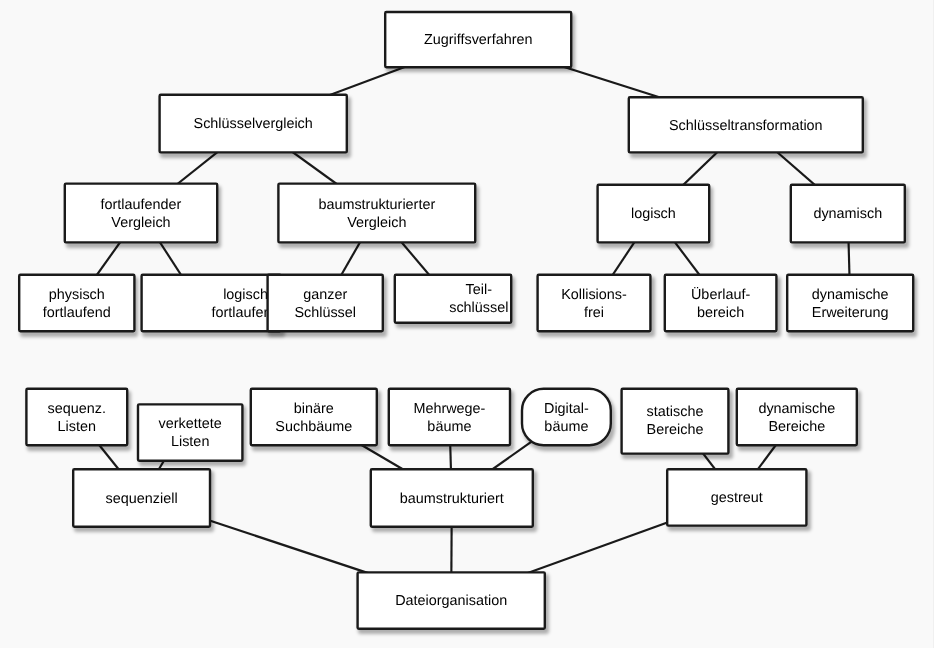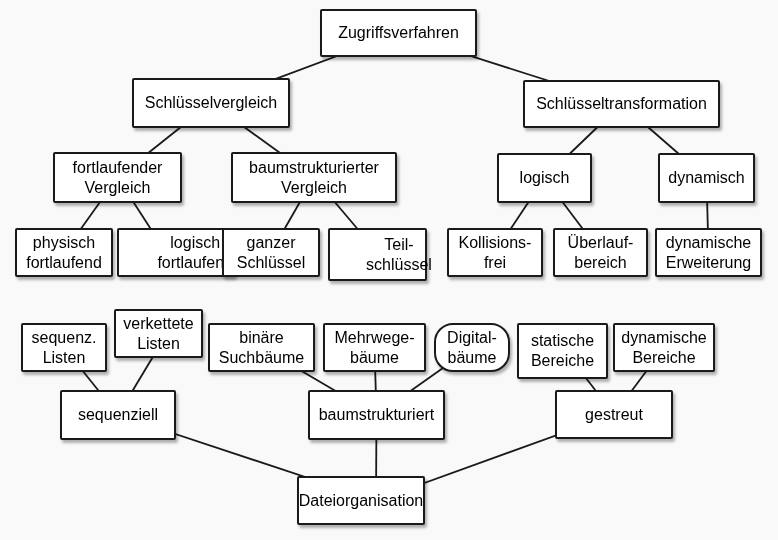--- a/index.html
+++ b/index.html
@@ -29,21 +29,21 @@
     border: 2px solid var(--box-border, #1a1a1a);
     border-radius: 2px;
     box-shadow: 2px 3px 3px rgba(0,0,0,0.30);
     display: flex;
     align-items: center;
     justify-content: center;
   }
   .node .label {
     white-space: pre-line;
     text-align: center;
-    font-size: 16px;
+    font-size: 12px;
     line-height: 1.25;
     color: var(--text, #000000);
   }
 </style>
 </head>
 <body>
 
 <div class="stage">
   <svg id="edge-layer" xmlns="http://www.w3.org/2000/svg">
       <line x1="398.5" y1="33" x2="211" y2="103" stroke="#1a1a1a" stroke-width="1.8"></line>
@@ -99,42 +99,42 @@
 fortlaufend</span>
   </div>
   <div class="node" style="left:117px; top:228px; width:118px;  height:49px;justify-content:flex-end;">
     <span class="label">logisch
 fortlaufend</span>
   </div>
   <div class="node" style="left:222px; top:228px; width:98px;  height:49px;">
     <span class="label">ganzer
 Schlüssel</span>
   </div>
-  <div class="node" style="left:328px; top:228px; width:99px;  height:53px;padding-left:43px;">
+  <div class="node" style="left:328px; top:228px; width:99px;  height:42px;padding-left:43px;">
     <span class="label">Teil-
 schlüssel</span>
   </div>
   <div class="node" style="left:447px; top:228px; width:96px;  height:49px;">
     <span class="label">Kollisions-
 frei</span>
   </div>
   <div class="node" style="left:553px; top:228px; width:95px;  height:49px;">
     <span class="label">Überlauf-
 bereich</span>
   </div>
   <div class="node" style="left:655px; top:228px; width:107px; height:49px;">
     <span class="label">dynamische
 Erweiterung</span>
   </div>
 
   <div class="node" style="left:21px;  top:323px; width:86px;  height:49px;">
     <span class="label">sequenz.
 Listen</span>
   </div>
-  <div class="node" style="left:114px; top:309px; width:89px;  height:49px;justify-content:center;">
+  <div class="node" style="left:114px; top:336px; width:89px;  height:49px;justify-content:center;">
     <span class="label">verkettete
 Listen</span>
   </div>
   <div class="node" style="left:208px; top:323px; width:107px; height:49px;">
     <span class="label">binäre
 Suchbäume</span>
   </div>
   <div class="node" style="left:323px; top:323px; width:103px; height:49px;">
     <span class="label">Mehrwege-
 bäume</span>
@@ -153,16 +153,16 @@
   </div>
   <div class="node" style="left:60px;  top:390px; width:116px; height:50px;">
     <span class="label">sequenziell</span>
   </div>
   <div class="node" style="left:308px; top:390px; width:137px; height:50px;">
     <span class="label">baumstrukturiert</span>
   </div>
   <div class="node" style="left:555px; top:390px; width:118px; height:49px;">
     <span class="label">gestreut</span>
   </div>
-  <div class="node" style="left:297px; top:476px; width:128px; height:49px;">
+  <div class="node" style="left:297px; top:476px; width:158px; height:49px;">
     <span class="label">Dateiorganisation</span>
   </div>
 </div>
 
 </body></html>

